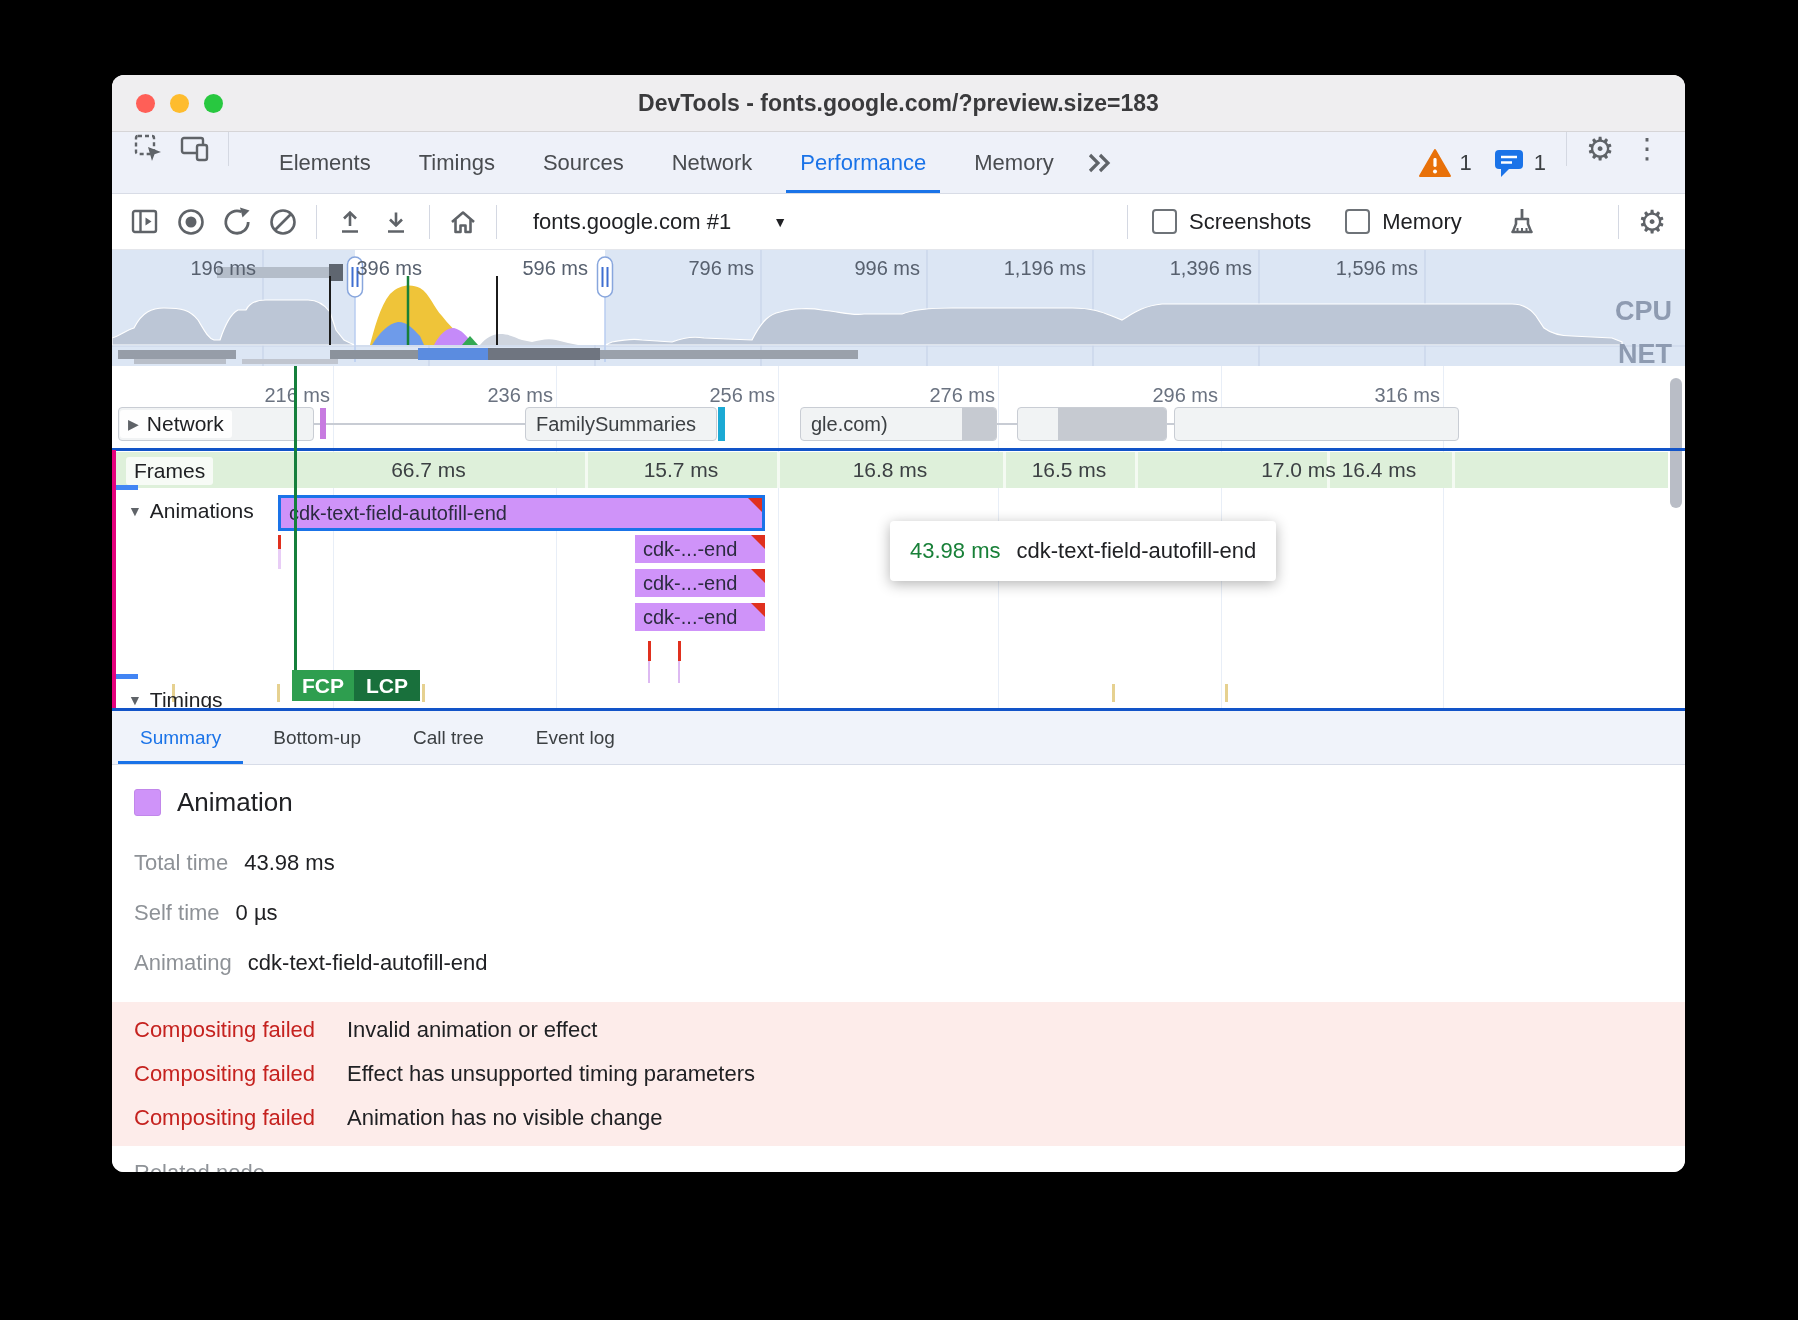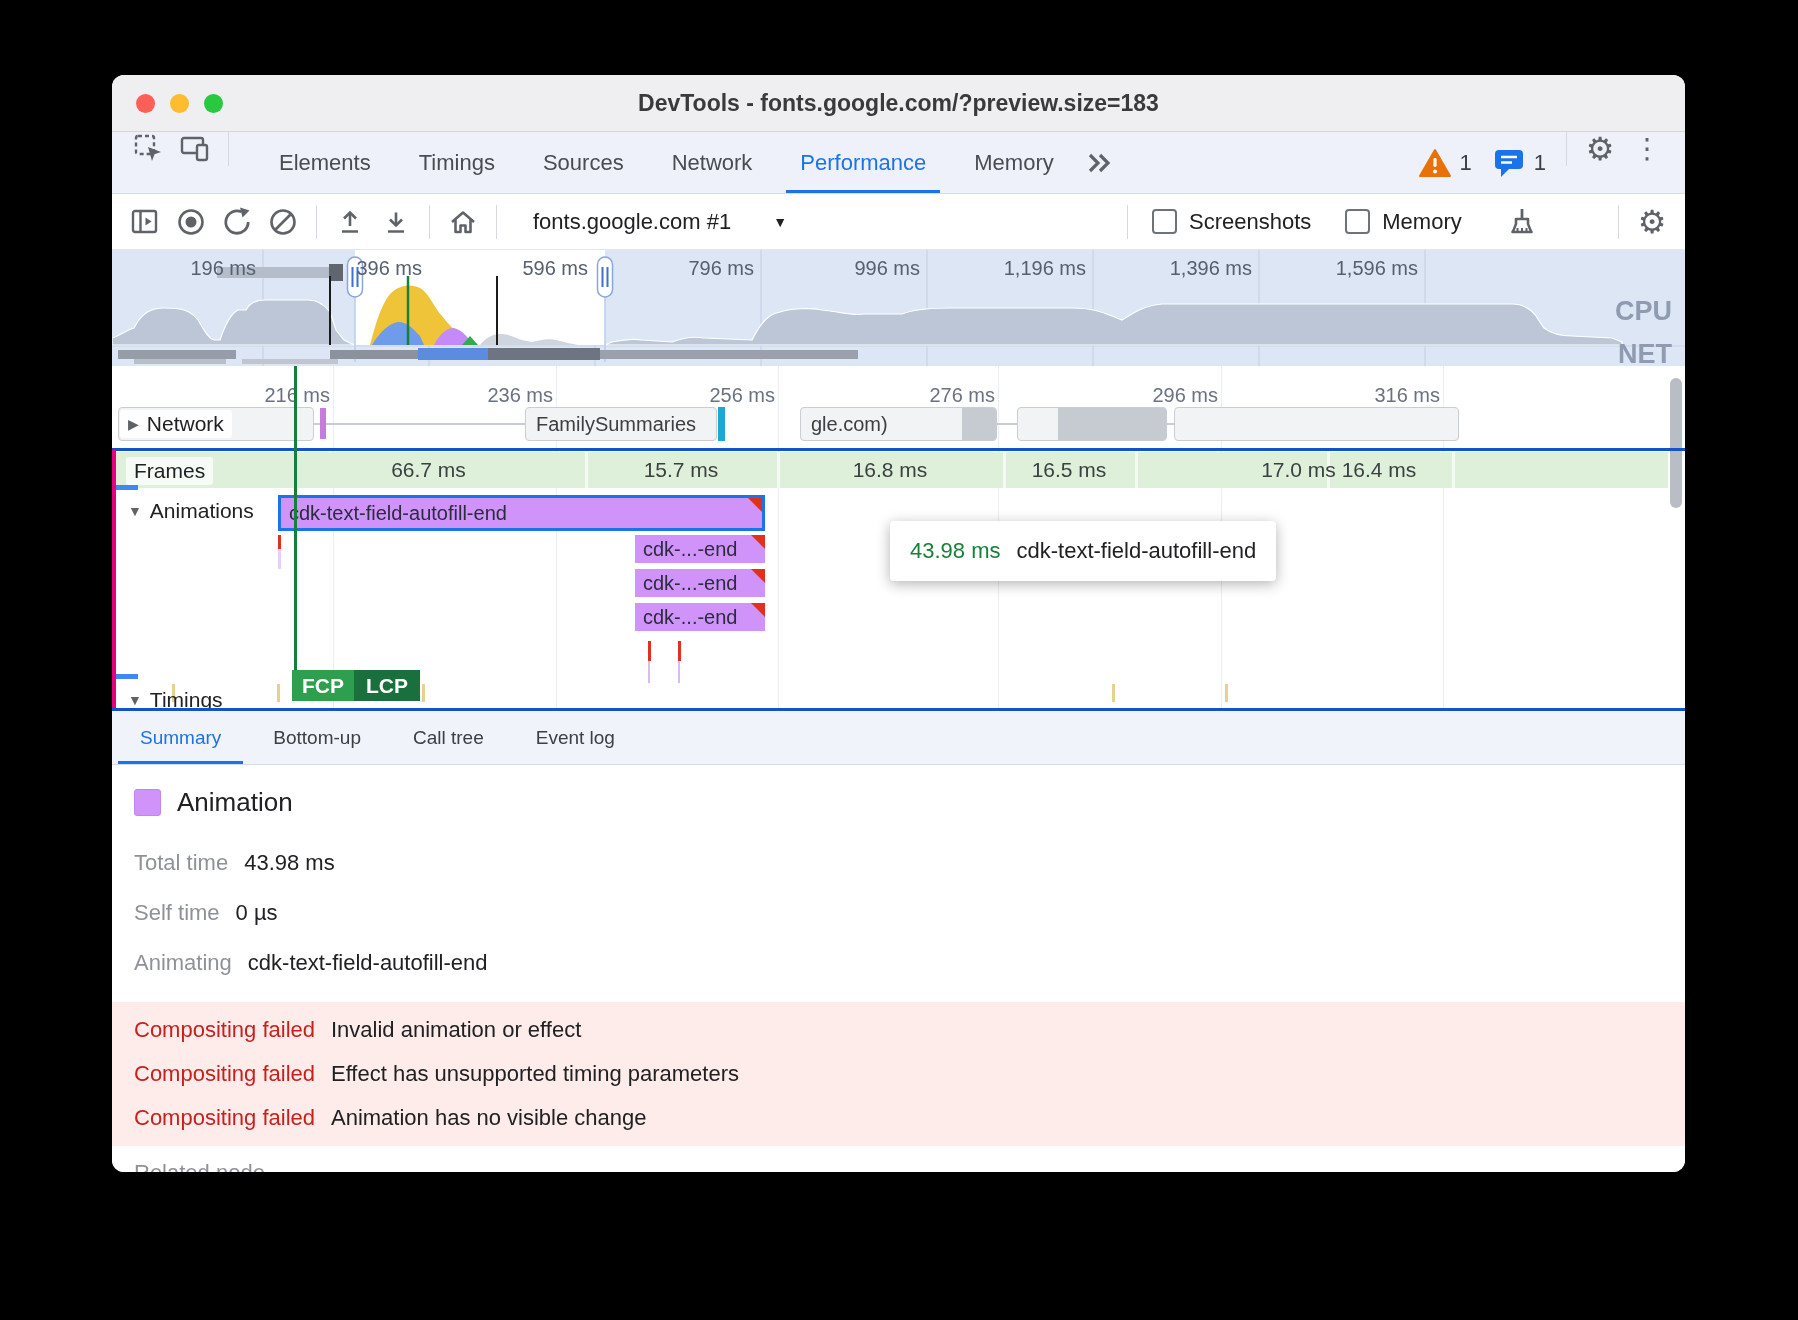--- a/index.html
+++ b/index.html
@@ -62,21 +62,21 @@
   .btab.active::after{content:'';position:absolute;left:4px;right:4px;bottom:0;height:3px;background:#1a73e8;}
   
   .summary{background:#fff;height:410px;overflow:hidden;}
   .anim-head{display:flex;align-items:center;gap:16px;margin:22px 0 32px 22px;}
   .swatch{width:25px;height:25px;background:#cf93f9;border:1px solid #c187ea;border-radius:3px;}
   .anim-title{font-size:26px;color:#202124;}
   .srow{display:flex;gap:16px;margin:0 0 24px 22px;font-size:22px;align-items:baseline;}
   .srow .lbl{color:#8e9297;min-width:70px;}
   .srow .val{color:#202124;}
   .failblock{background:#fdecea;padding:6px 0;margin:26px 0 14px 0;}
-  .frow{display:flex;gap:16px;padding:9px 22px;font-size:22px;}
+  .frow{display:flex;gap:32px;padding:9px 22px;font-size:22px;}
   .frow .lbl{color:#c5221f;}
   .frow .val{color:#202124;}
   .related-lbl{color:#8e9297;font-size:22px;margin:10px 0 6px 22px;}
   svg.icon{display:block;}
 </style>
 </head>
 <body>
 
 <div class="window">
 

